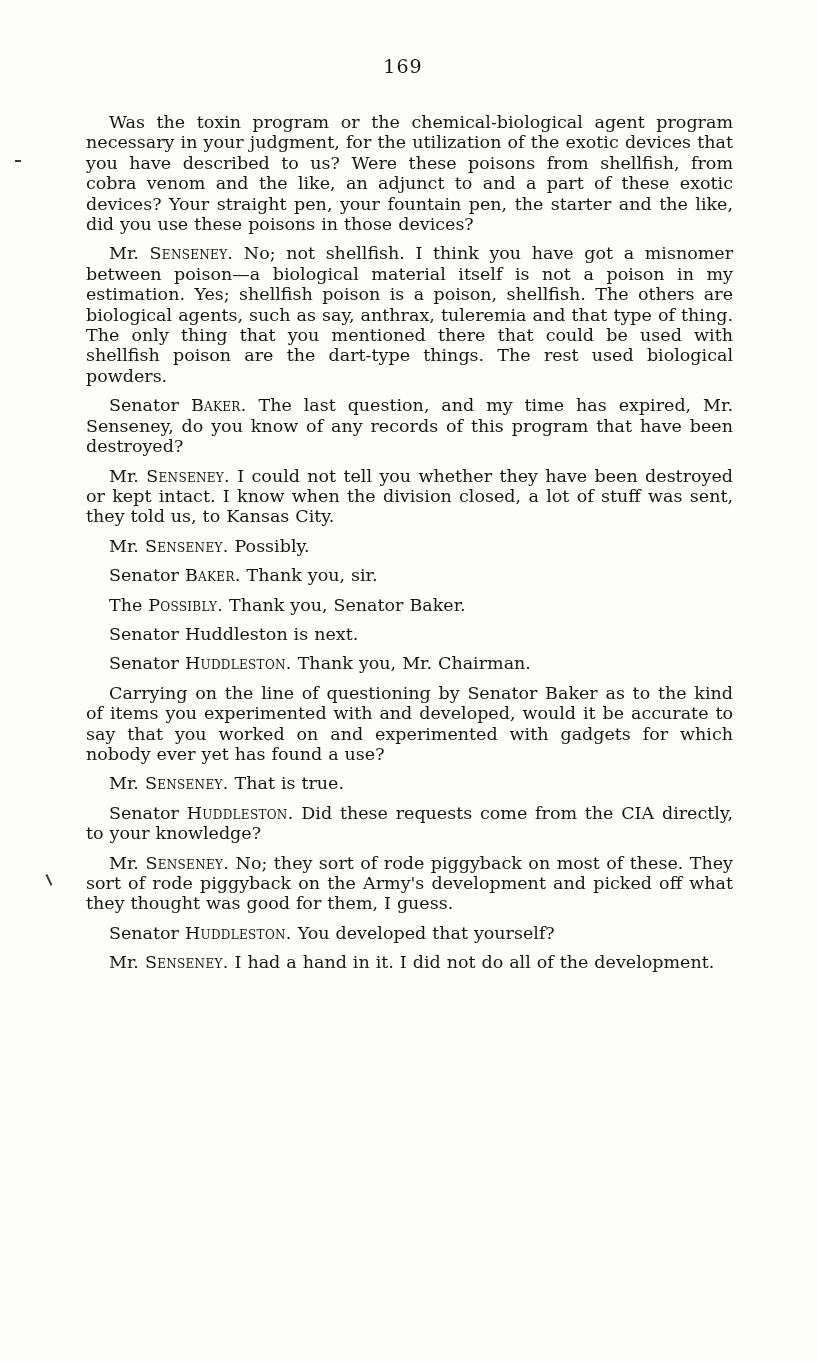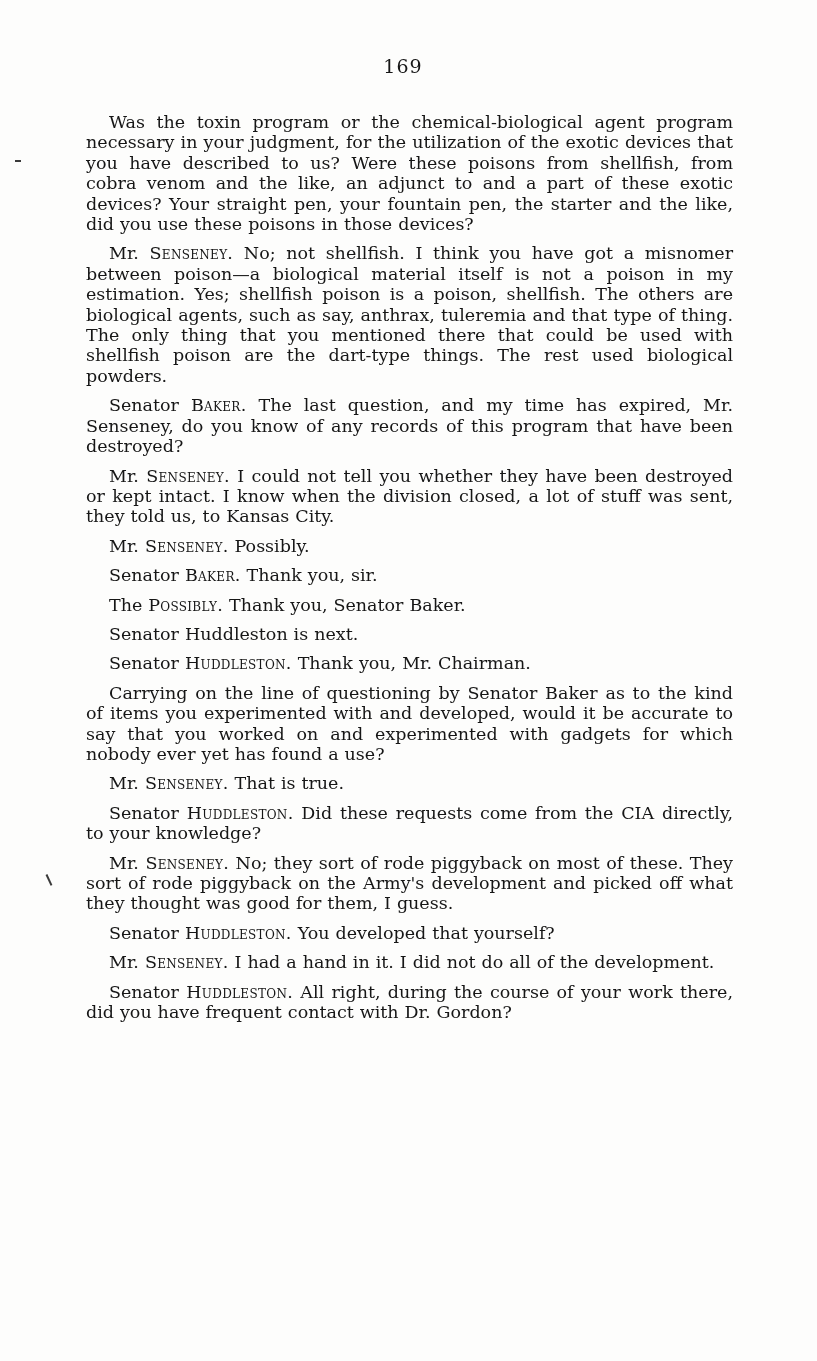--- a/index.html
+++ b/index.html
@@ -76,18 +76,17 @@
       <p><span>Senator </span><span class="speaker-surname">Baker.</span> Thank you, sir.</p>
       <p><span>The </span><span class="speaker-surname">Possibly.</span> Thank you, Senator Baker.</p>
       <p>Senator Huddleston is next.</p>
       <p><span>Senator </span><span class="speaker-surname">Huddleston.</span> Thank you, Mr. Chairman.</p>
       <p>Carrying on the line of questioning by Senator Baker as to the kind of items you experimented with and developed, would it be accurate to say that you worked on and experimented with gadgets for which nobody ever yet has found a use?</p>
       <p><span>Mr. </span><span class="speaker-surname">Senseney.</span> That is true.</p>
       <p><span>Senator </span><span class="speaker-surname">Huddleston.</span> Did these requests come from the CIA directly, to your knowledge?</p>
       <p><span>Mr. </span><span class="speaker-surname">Senseney.</span> No; they sort of rode piggyback on most of these. They sort of rode piggyback on the Army's development and picked off what they thought was good for them, I guess.</p>
       <p><span>Senator </span><span class="speaker-surname">Huddleston.</span> You developed that yourself?</p>
       <p><span>Mr. </span><span class="speaker-surname">Senseney.</span> I had a hand in it. I did not do all of the development.</p>
-      <p><span>Senator </span><span class="speaker-surname">Huddleston.</span> All right, during the course of your work there, did you have frequent contact with Dr. Gordon?</p>
     </div>
 
   <div class="artifact artifact-dash"></div>
   <div class="artifact artifact-slash"></div>
 </div>
 
 </body></html>

